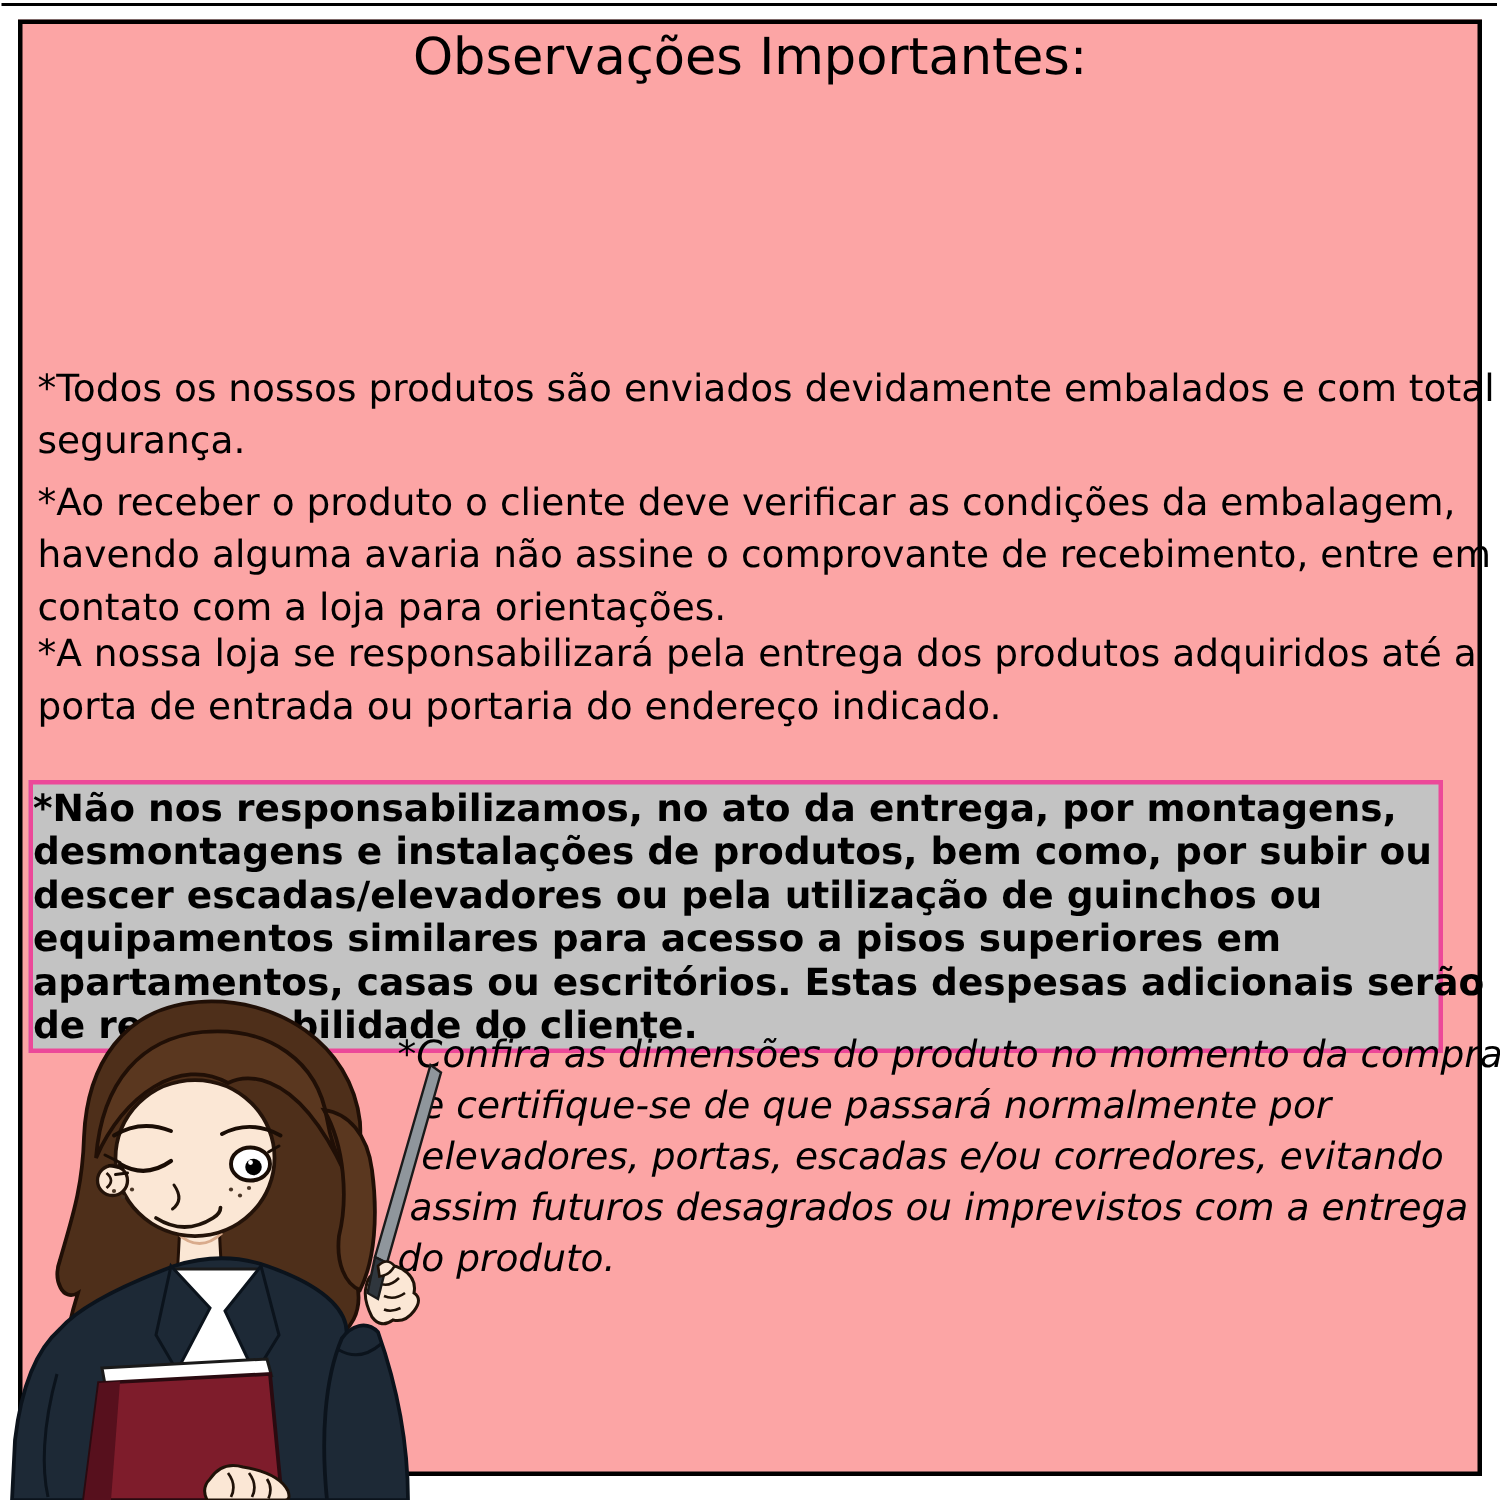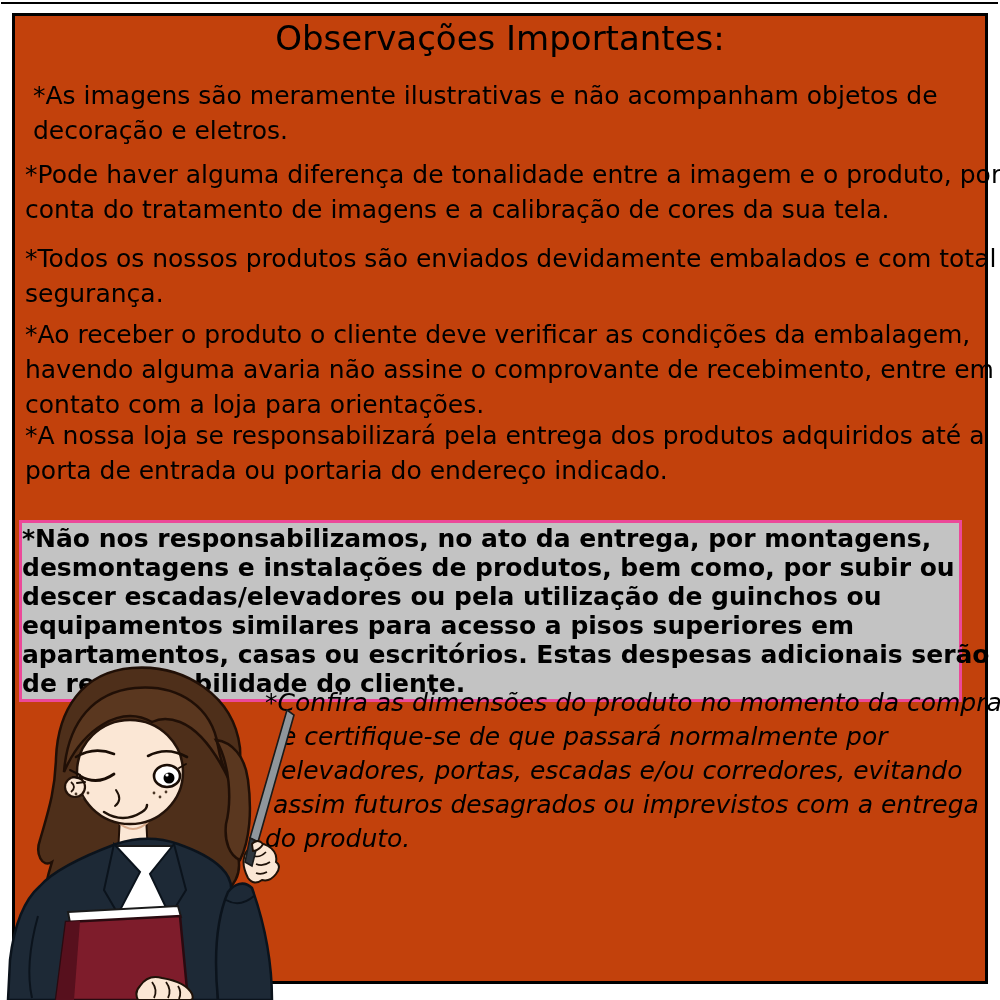--- a/index.html
+++ b/index.html
@@ -4,21 +4,21 @@
 <style>
   html,body{margin:0;padding:0;background:#fff;}
   .canvas{
     position:relative;width:1000px;height:1000px;background:#ffffff;
     font-family:"DejaVu Sans","Liberation Sans",sans-serif;color:#000;
     overflow:hidden;
   }
   .top-rule{position:absolute;top:2px;left:1px;width:997px;height:2px;background:#000;}
   .frame{
     position:absolute;left:12px;top:13px;width:970px;height:965px;
-    border:3px solid #000;background:#c2410c;z-index:1;
+    border:3px solid #000;background:#fca5a5;z-index:1;
   }
   .page-title{
     position:absolute;top:2px;left:0;width:100%;text-align:center;
     font-size:34px;line-height:40px;white-space:pre;
   }
   .note{
     position:absolute;left:10px;font-size:25px;line-height:35px;
     white-space:pre;letter-spacing:0;
   }
   .n1{top:62px;}
@@ -41,24 +41,20 @@
 </head>
 <body>
 
 <div class="canvas">
 
   <div class="top-rule"></div>
 
   <div class="frame">
     <div class="page-title">Observações Importantes:</div>
 
-    <div class="note n1"> *As imagens são meramente ilustrativas e não acompanham objetos de
- decoração e eletros.</div>
-    <div class="note n2">*Pode haver alguma diferença de tonalidade entre a imagem e o produto, por
-conta do tratamento de imagens e a calibração de cores da sua tela.</div>
     <div class="note n4">*Ao receber o produto o cliente deve verificar as condições da embalagem,
 havendo alguma avaria não assine o comprovante de recebimento, entre em
 contato com a loja para orientações.</div>
     <div class="note n3">*Todos os nossos produtos são enviados devidamente embalados e com total
 segurança.</div>
     <div class="note n5">*A nossa loja se responsabilizará pela entrega dos produtos adquiridos até a
 porta de entrada ou portaria do endereço indicado.</div>
 
     <div class="highlight-box">
       <p class="hl-text">*Não nos responsabilizamos, no ato da entrega, por montagens,

